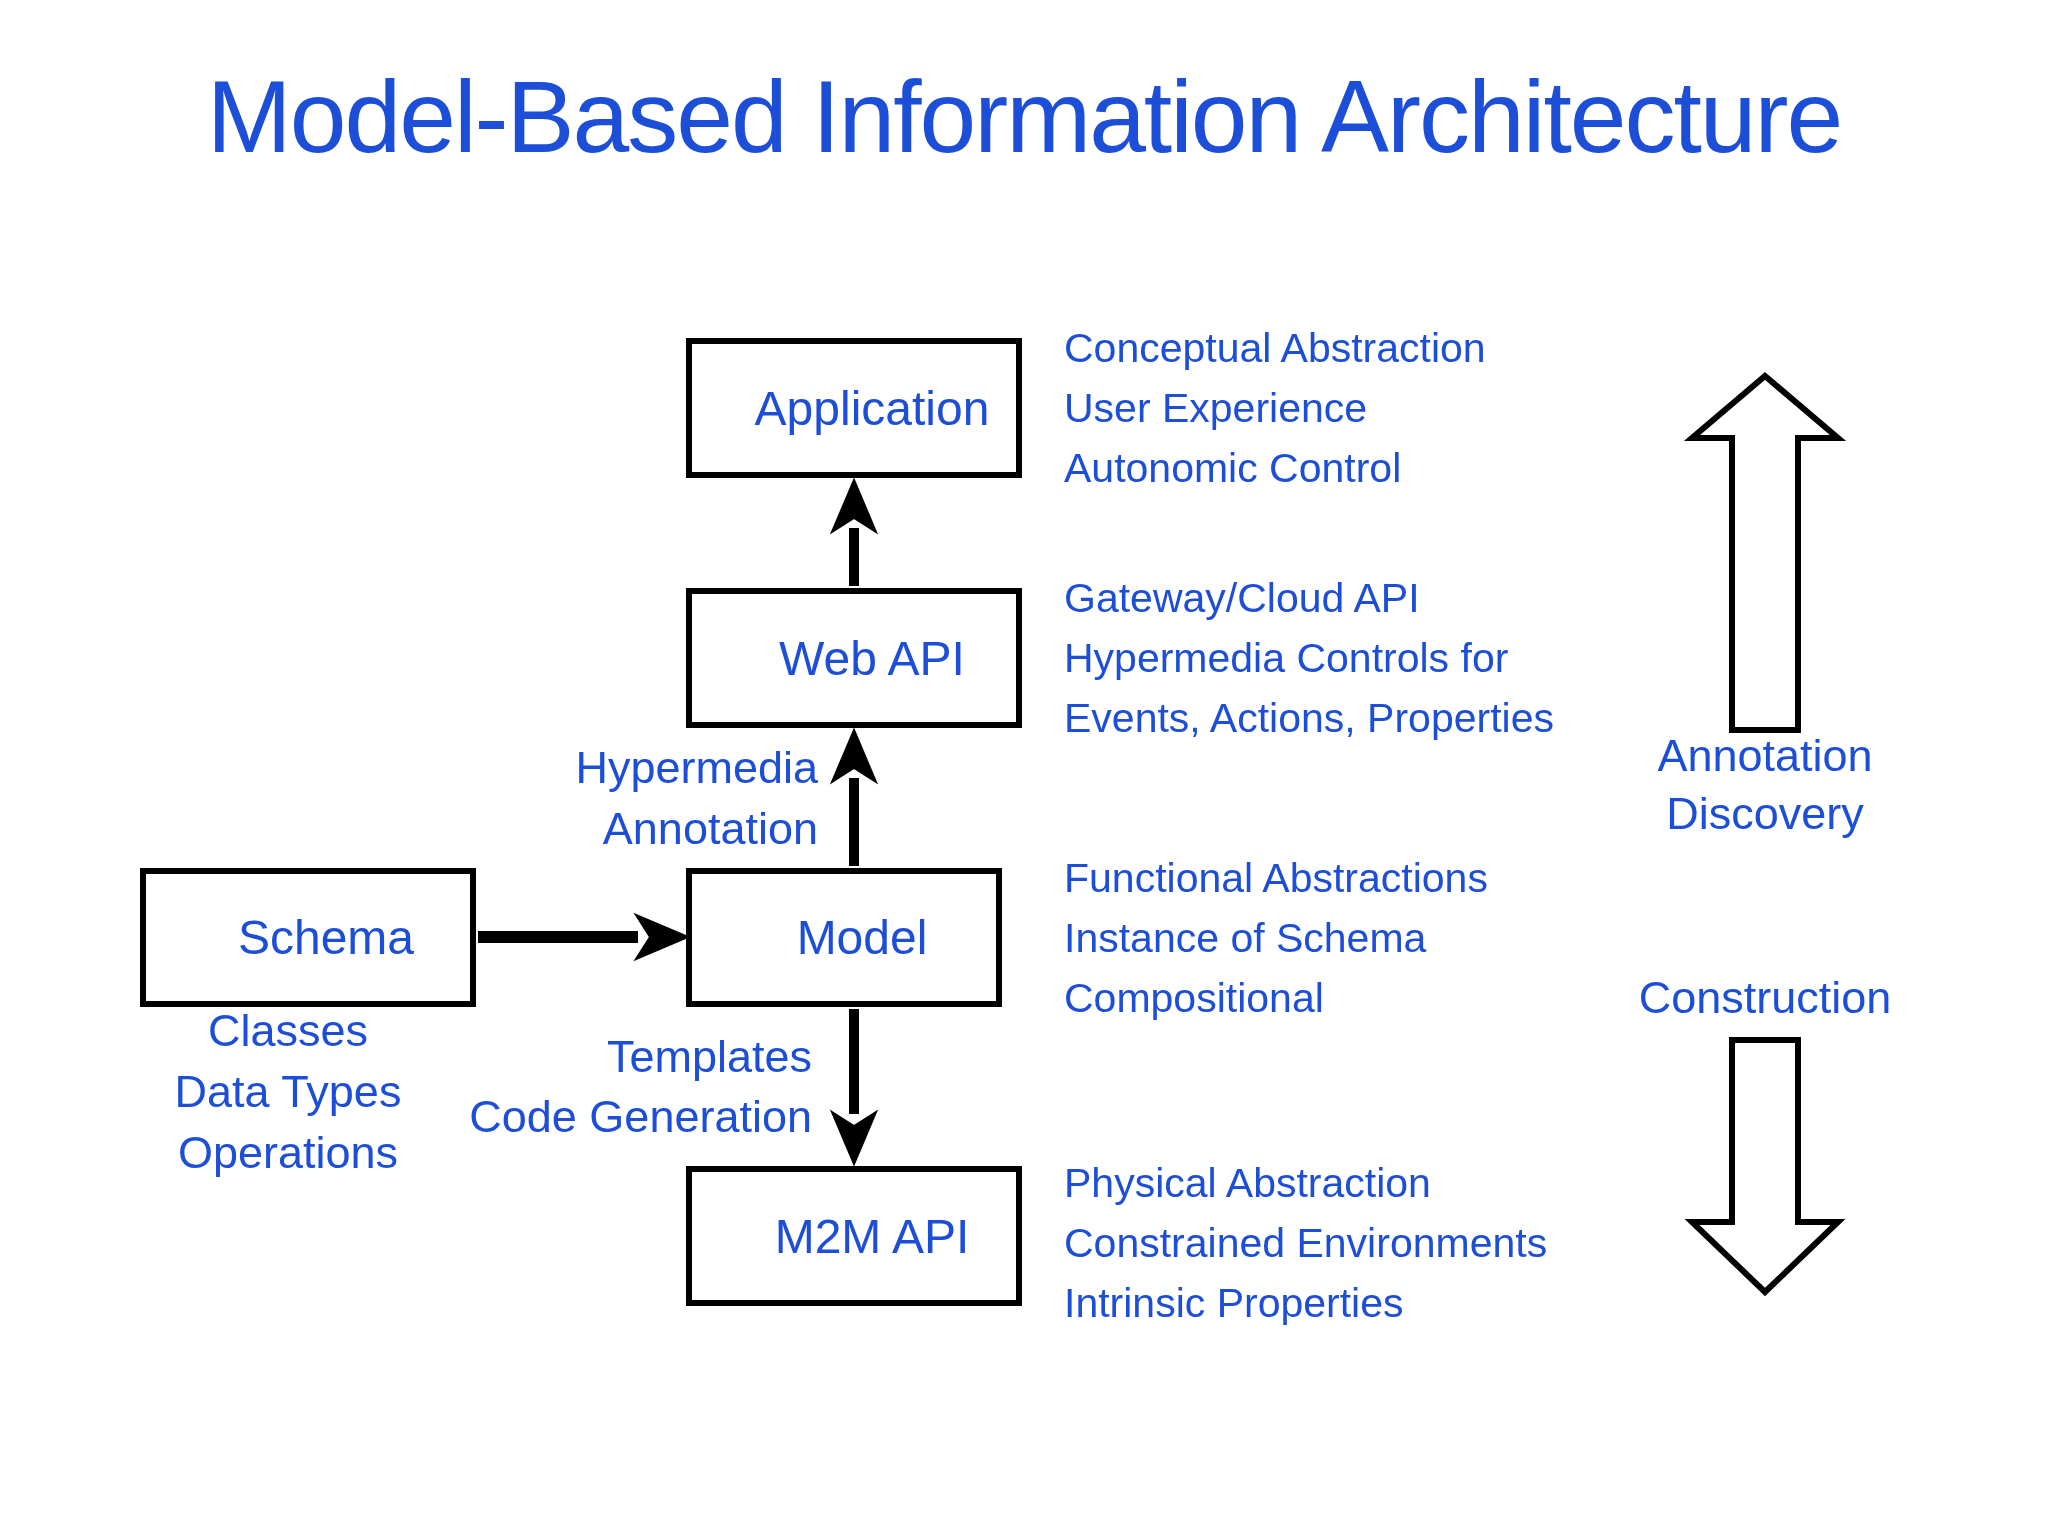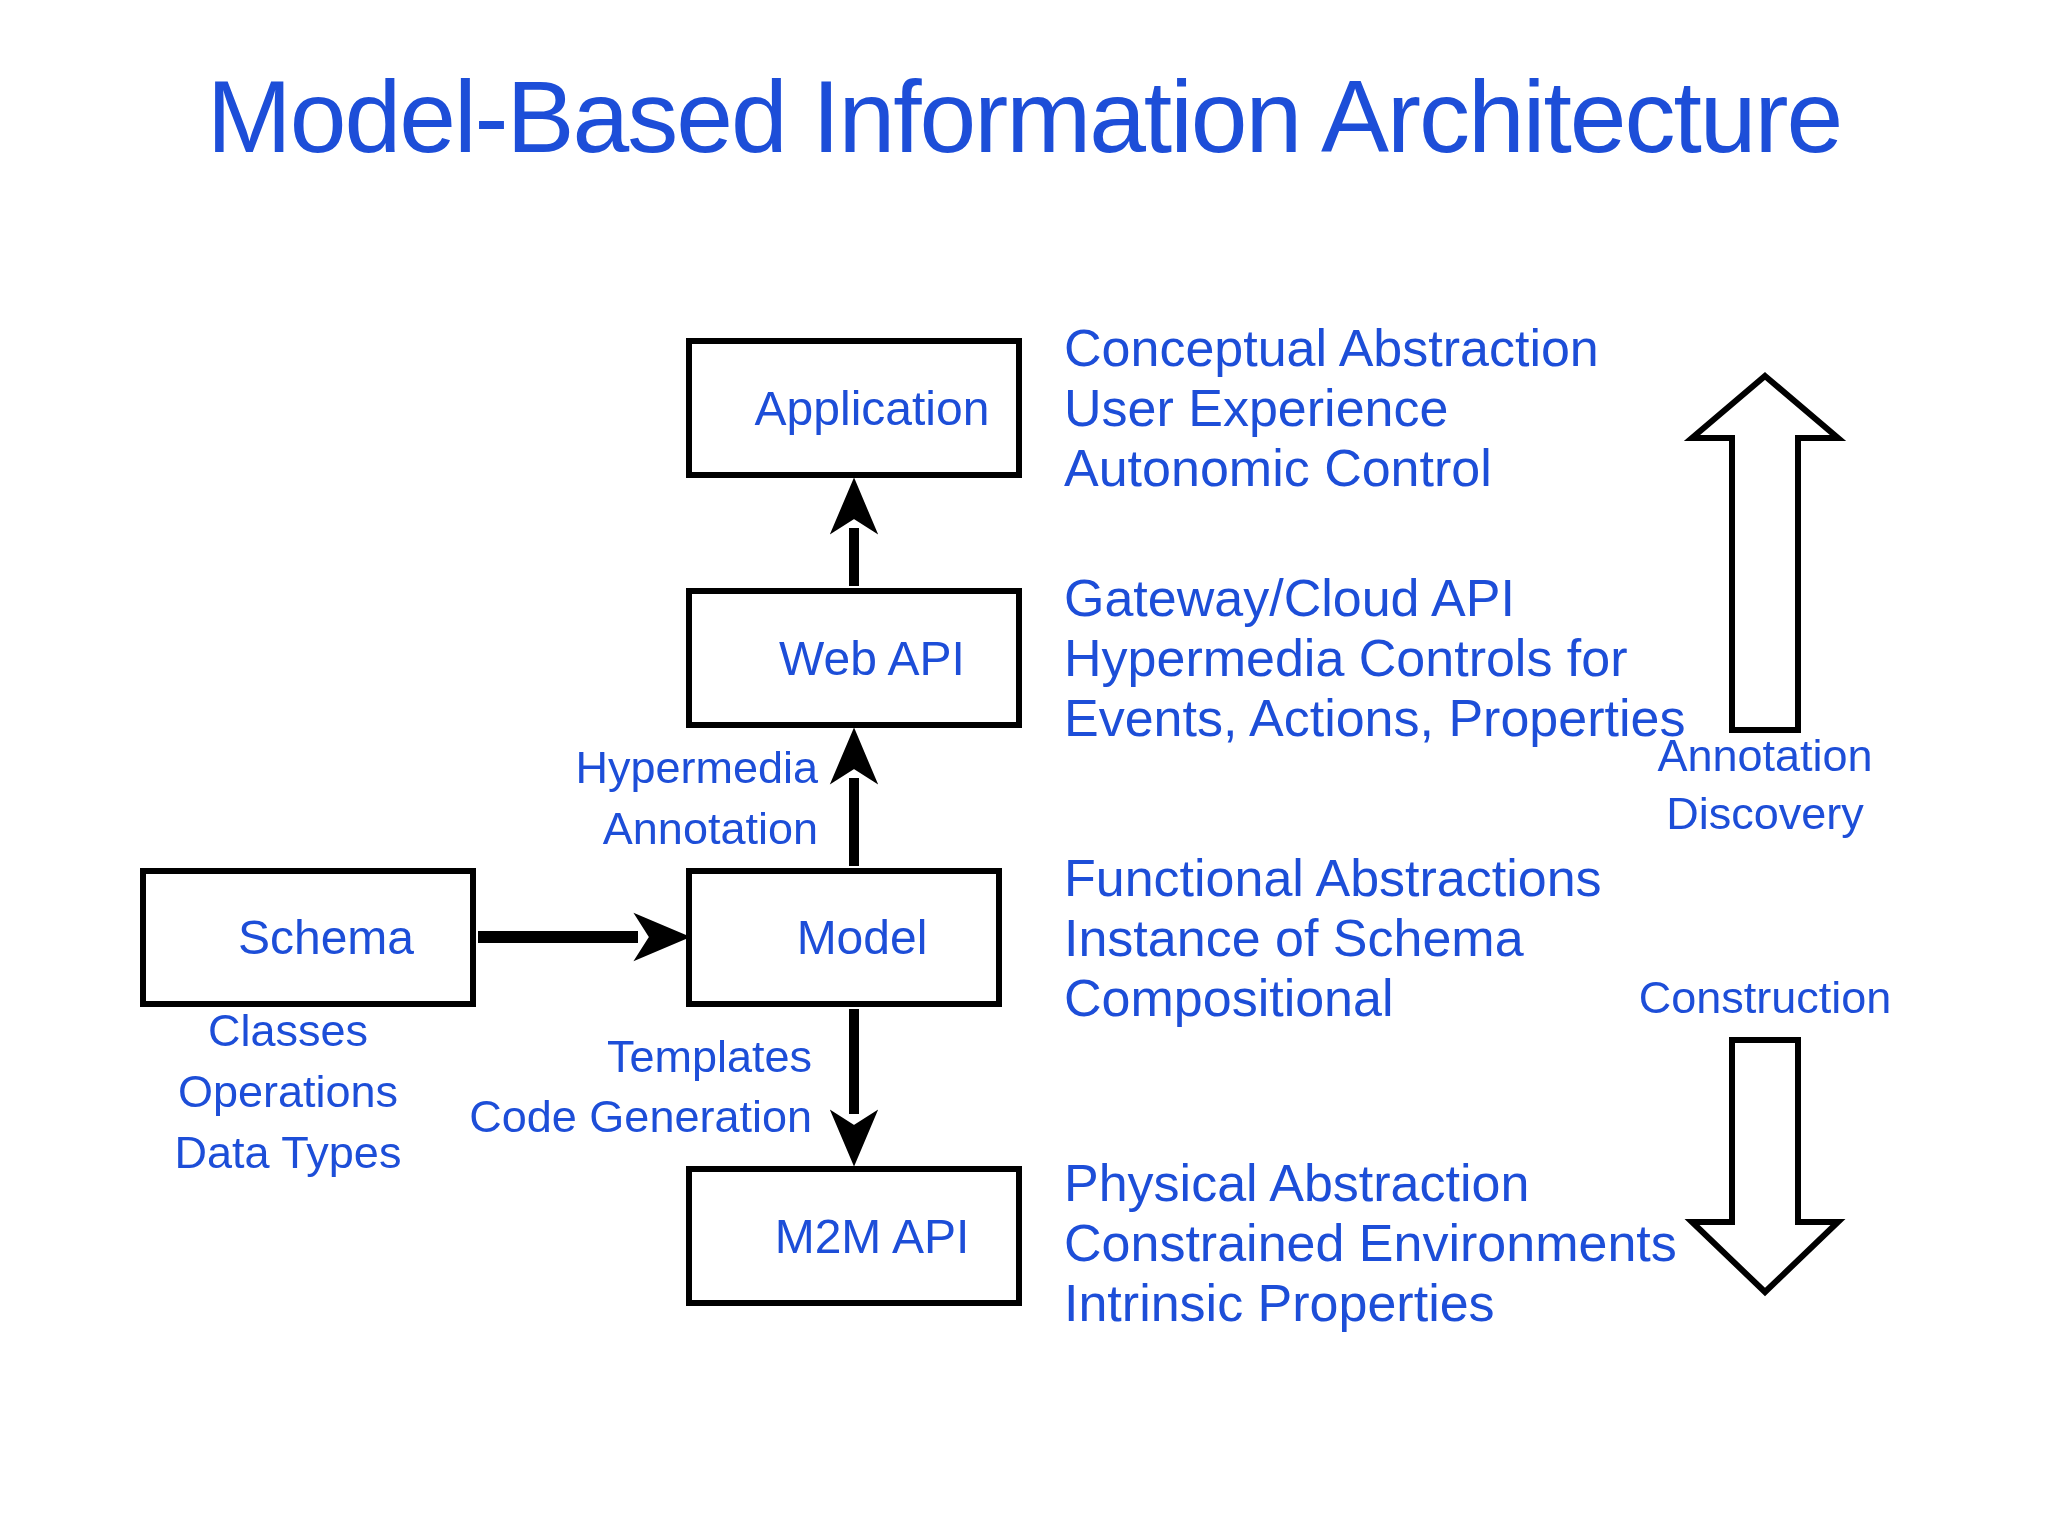--- a/index.html
+++ b/index.html
@@ -36,21 +36,21 @@
     padding-left: 36px;
   }
   #box-application { left: 686px; top: 338px;  width: 336px; height: 140px; }
   #box-webapi      { left: 686px; top: 588px;  width: 336px; height: 140px; }
   #box-model       { left: 686px; top: 868px;  width: 316px; height: 139px; }
   #box-m2mapi      { left: 686px; top: 1166px; width: 336px; height: 140px; }
   #box-schema      { left: 140px; top: 868px;  width: 336px; height: 139px; }
 
   .notes {
     position: absolute;
-    font-size: 52px;
+    font-size: 41px;
     line-height: 60px;
     white-space: nowrap;
   }
   #notes-application { left: 1064px; top: 318px; }
   #notes-webapi      { left: 1064px; top: 568px; }
   #notes-model       { left: 1064px; top: 848px; }
   #notes-m2mapi      { left: 1064px; top: 1153px; }
 
   #notes-schema {
     position: absolute;
@@ -161,22 +161,22 @@
     <div>Compositional</div>
   </div>
   <div class="notes" id="notes-m2mapi">
     <div>Physical Abstraction</div>
     <div>Constrained Environments</div>
     <div>Intrinsic Properties</div>
   </div>
 
   <div id="notes-schema">
     <div>Classes</div>
+    <div>Data Types</div>
     <div>Operations</div>
-    <div>Data Types</div>
   </div>
 
   <div id="label-hypermedia">
     <div>Hypermedia</div>
     <div>Annotation</div>
   </div>
   <div id="label-templates">
     <div>Templates</div>
     <div>Code Generation</div>
   </div>

